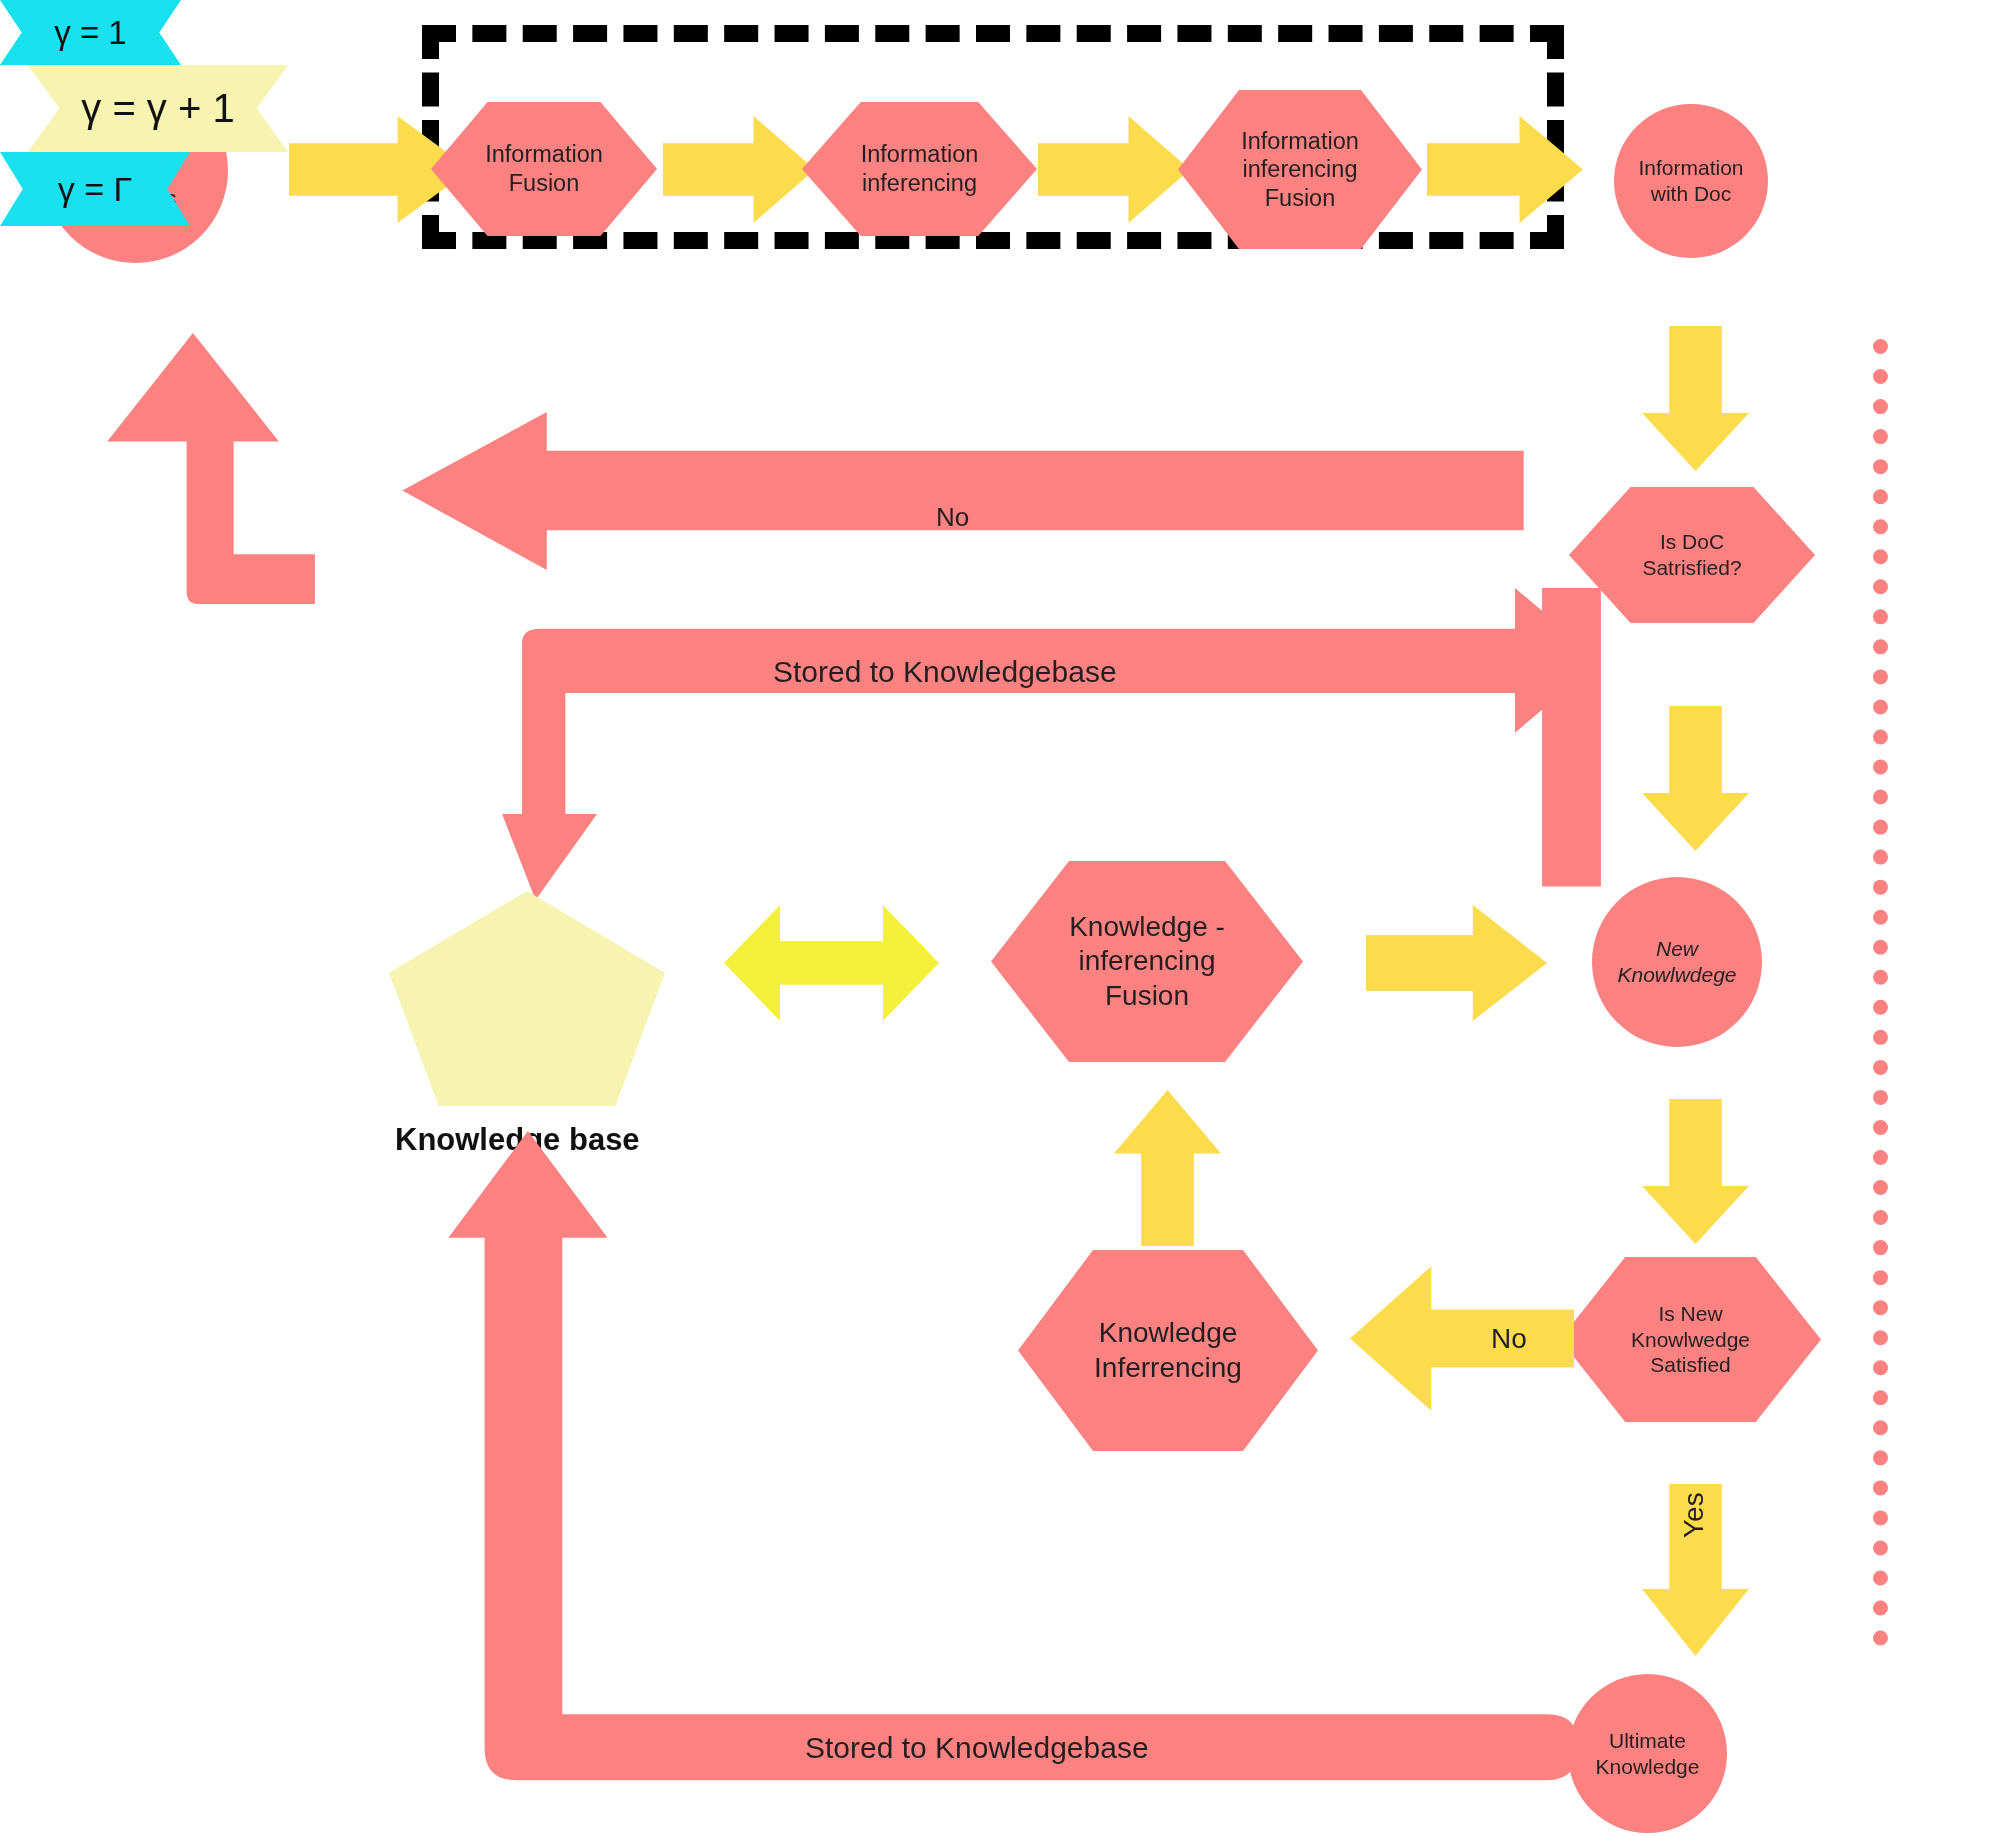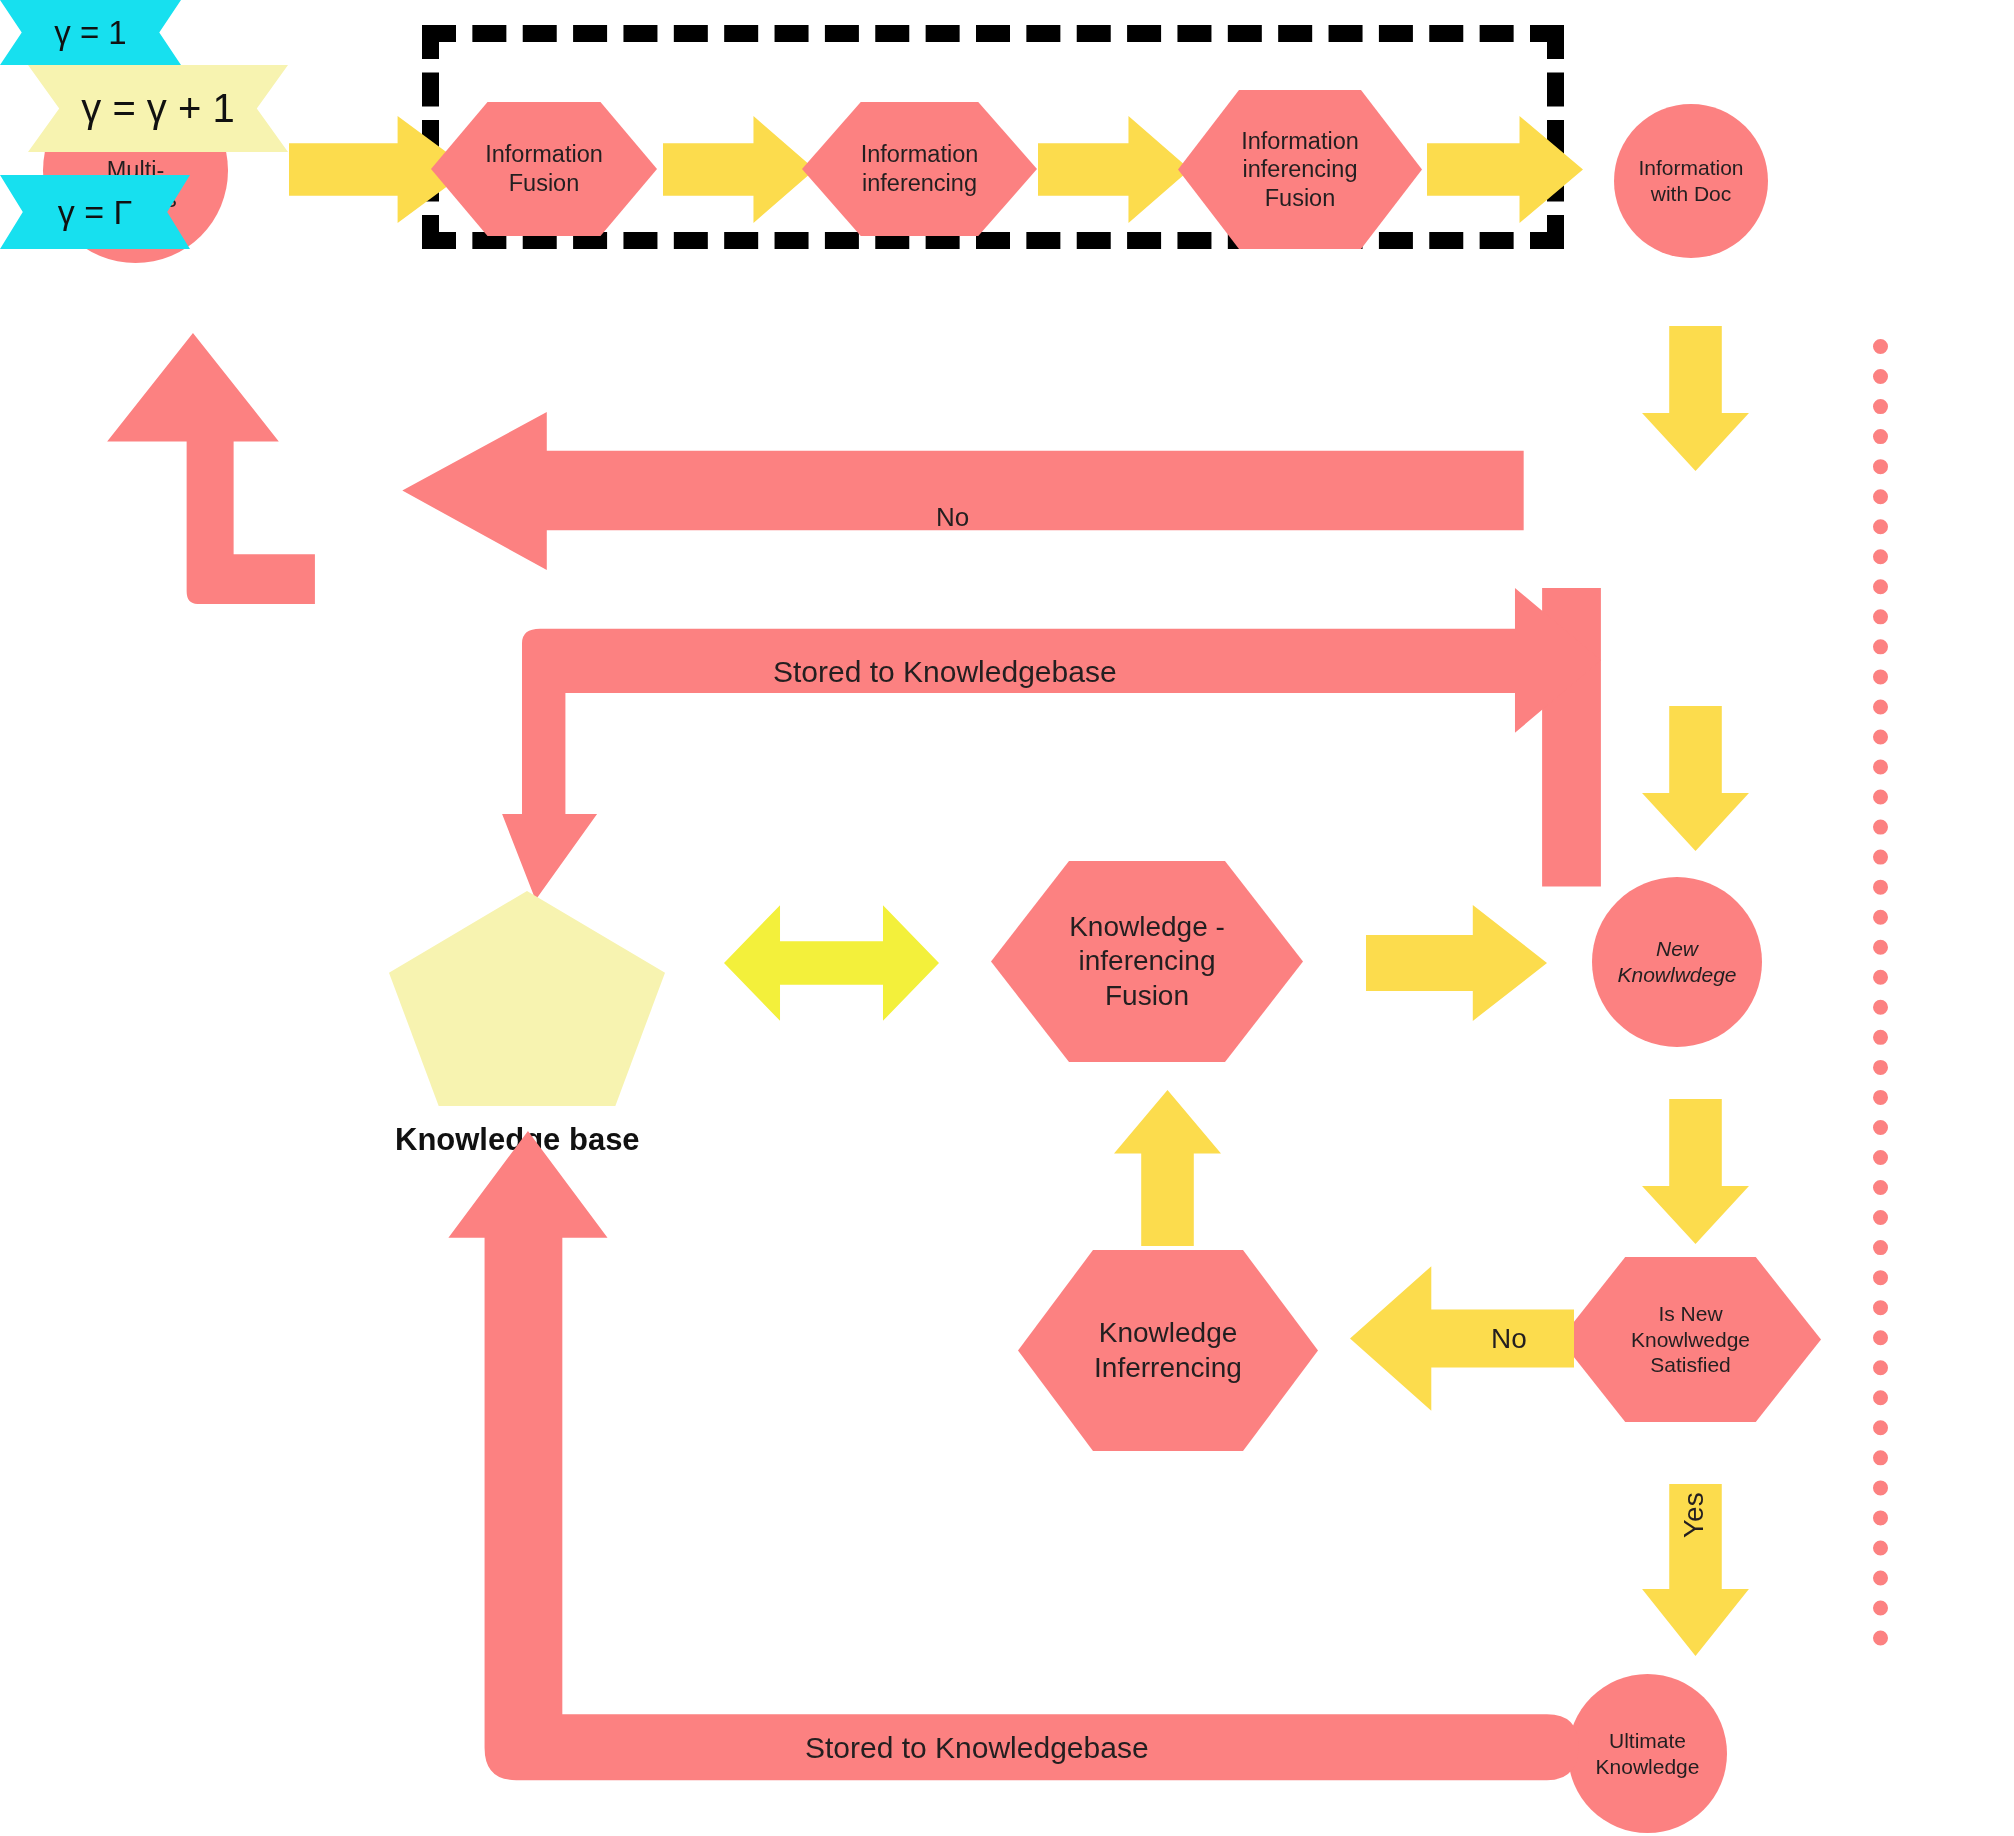--- a/index.html
+++ b/index.html
@@ -80,20 +80,26 @@
   </div>
 
   <div class="banner" style="left:1805px;top:145px;width:181px;height:65px;text-align:right;">
     <span style="font-size:33px;color:#111;">γ = 1</span>
   </div>
 
   <svg class="shape" style="left:1642px;top:326px;" width="107" height="145" viewBox="0 0 118 160">
     <path d="M30,0 L88,0 L88,96 L118,96 L59,160 L0,96 L30,96 Z" fill="#FCDC4D"></path>
   </svg>
 
+  <div class="node hex" style="left:1569px;top:487px;width:246px;height:136px;font-size:21px;">
+    <div>
+      <div>Is DoC</div>
+      <div>Satrisfied?</div>
+    </div>
+  </div>
 
   <div class="bannerY" style="left:819px;top:392px;width:260px;height:87px;">
     <span style="font-size:40px;color:#111;">γ = γ + 1</span>
   </div>
 
   <svg class="shape" style="left:401px;top:412px;" width="1124" height="158" viewBox="0 0 1242 175">
     <path d="M1242,43 L160,43 L160,0 L0,87 L160,175 L160,131 L1242,131 Z" fill="#FC8181"></path>
   </svg>
   <div class="lbl" style="left:936px;top:502px;font-size:26px;">No</div>
 
@@ -175,21 +181,21 @@
   </svg>
   <div class="lbl" style="left:1678px;top:1538px;font-size:28px;transform:rotate(-90deg);transform-origin:left top;">Yes</div>
 
   <div class="node circle" style="left:1568px;top:1674px;width:159px;height:159px;font-size:21px;">
     <div>
       <div>Ultimate</div>
       <div>Knowledge</div>
     </div>
   </div>
 
-  <div class="banner" style="left:1802px;top:1717px;width:190px;height:74px;margin-top:23px;">
+  <div class="banner" style="left:1802px;top:1717px;width:190px;height:74px;">
     <span style="font-size:34px;color:#111;">γ = Γ</span>
   </div>
 
   <svg class="shape" style="left:448px;top:1131px;" width="1131" height="651" viewBox="0 0 1250 720">
     <path d="M88,0 L176,118 L126,118 L126,645 L1215,645
              Q1250,645 1250,680 Q1250,718 1215,718 L75,718
              Q40,718 40,682 L40,118 L0,118 Z" fill="#FC8181"></path>
   </svg>
   <div class="lbl" style="left:805px;top:1731px;font-size:30px;">Stored to Knowledgebase</div>
 

